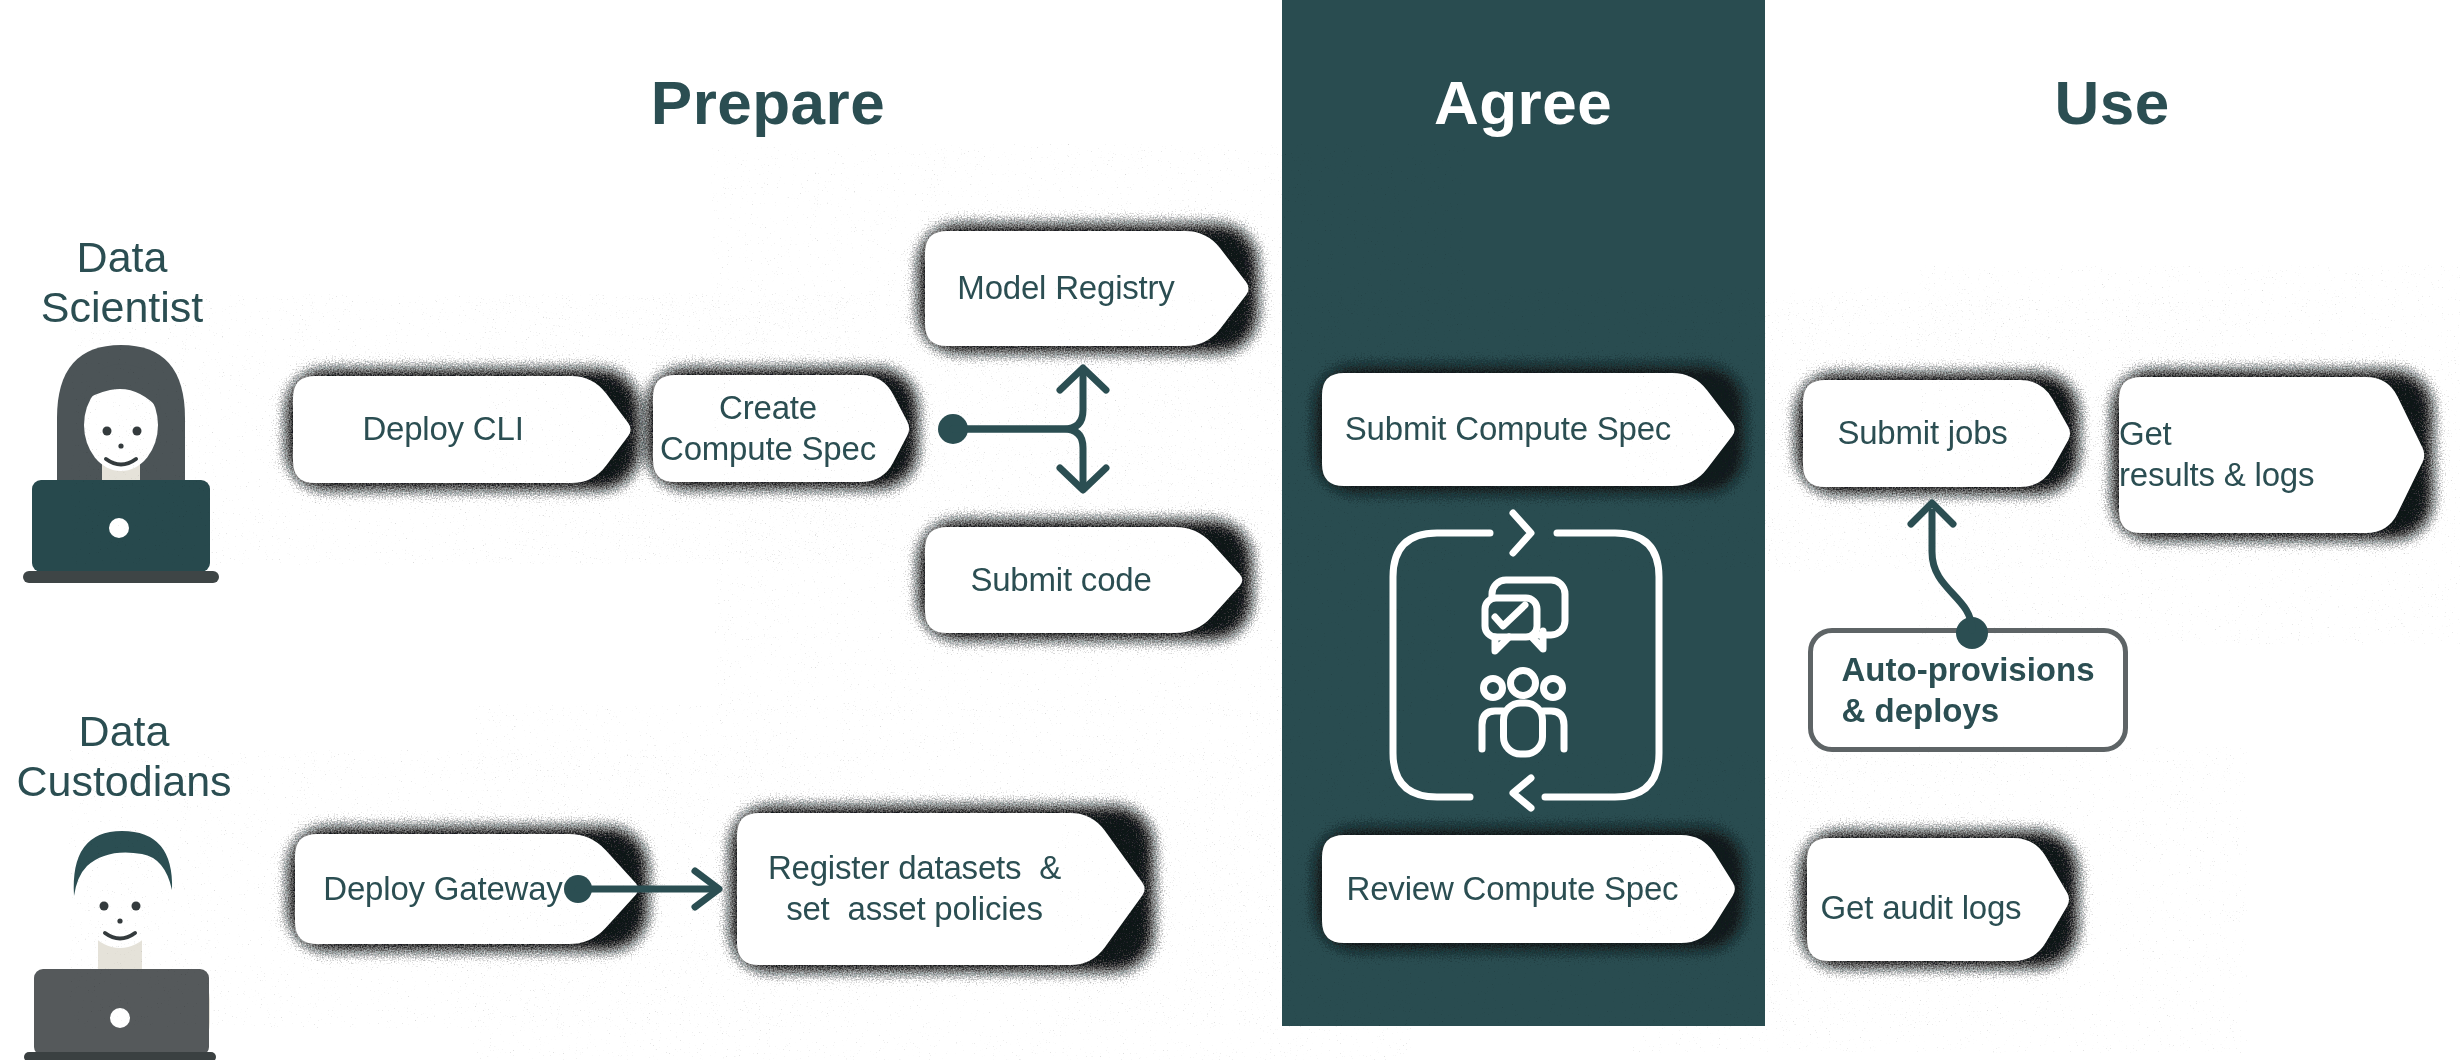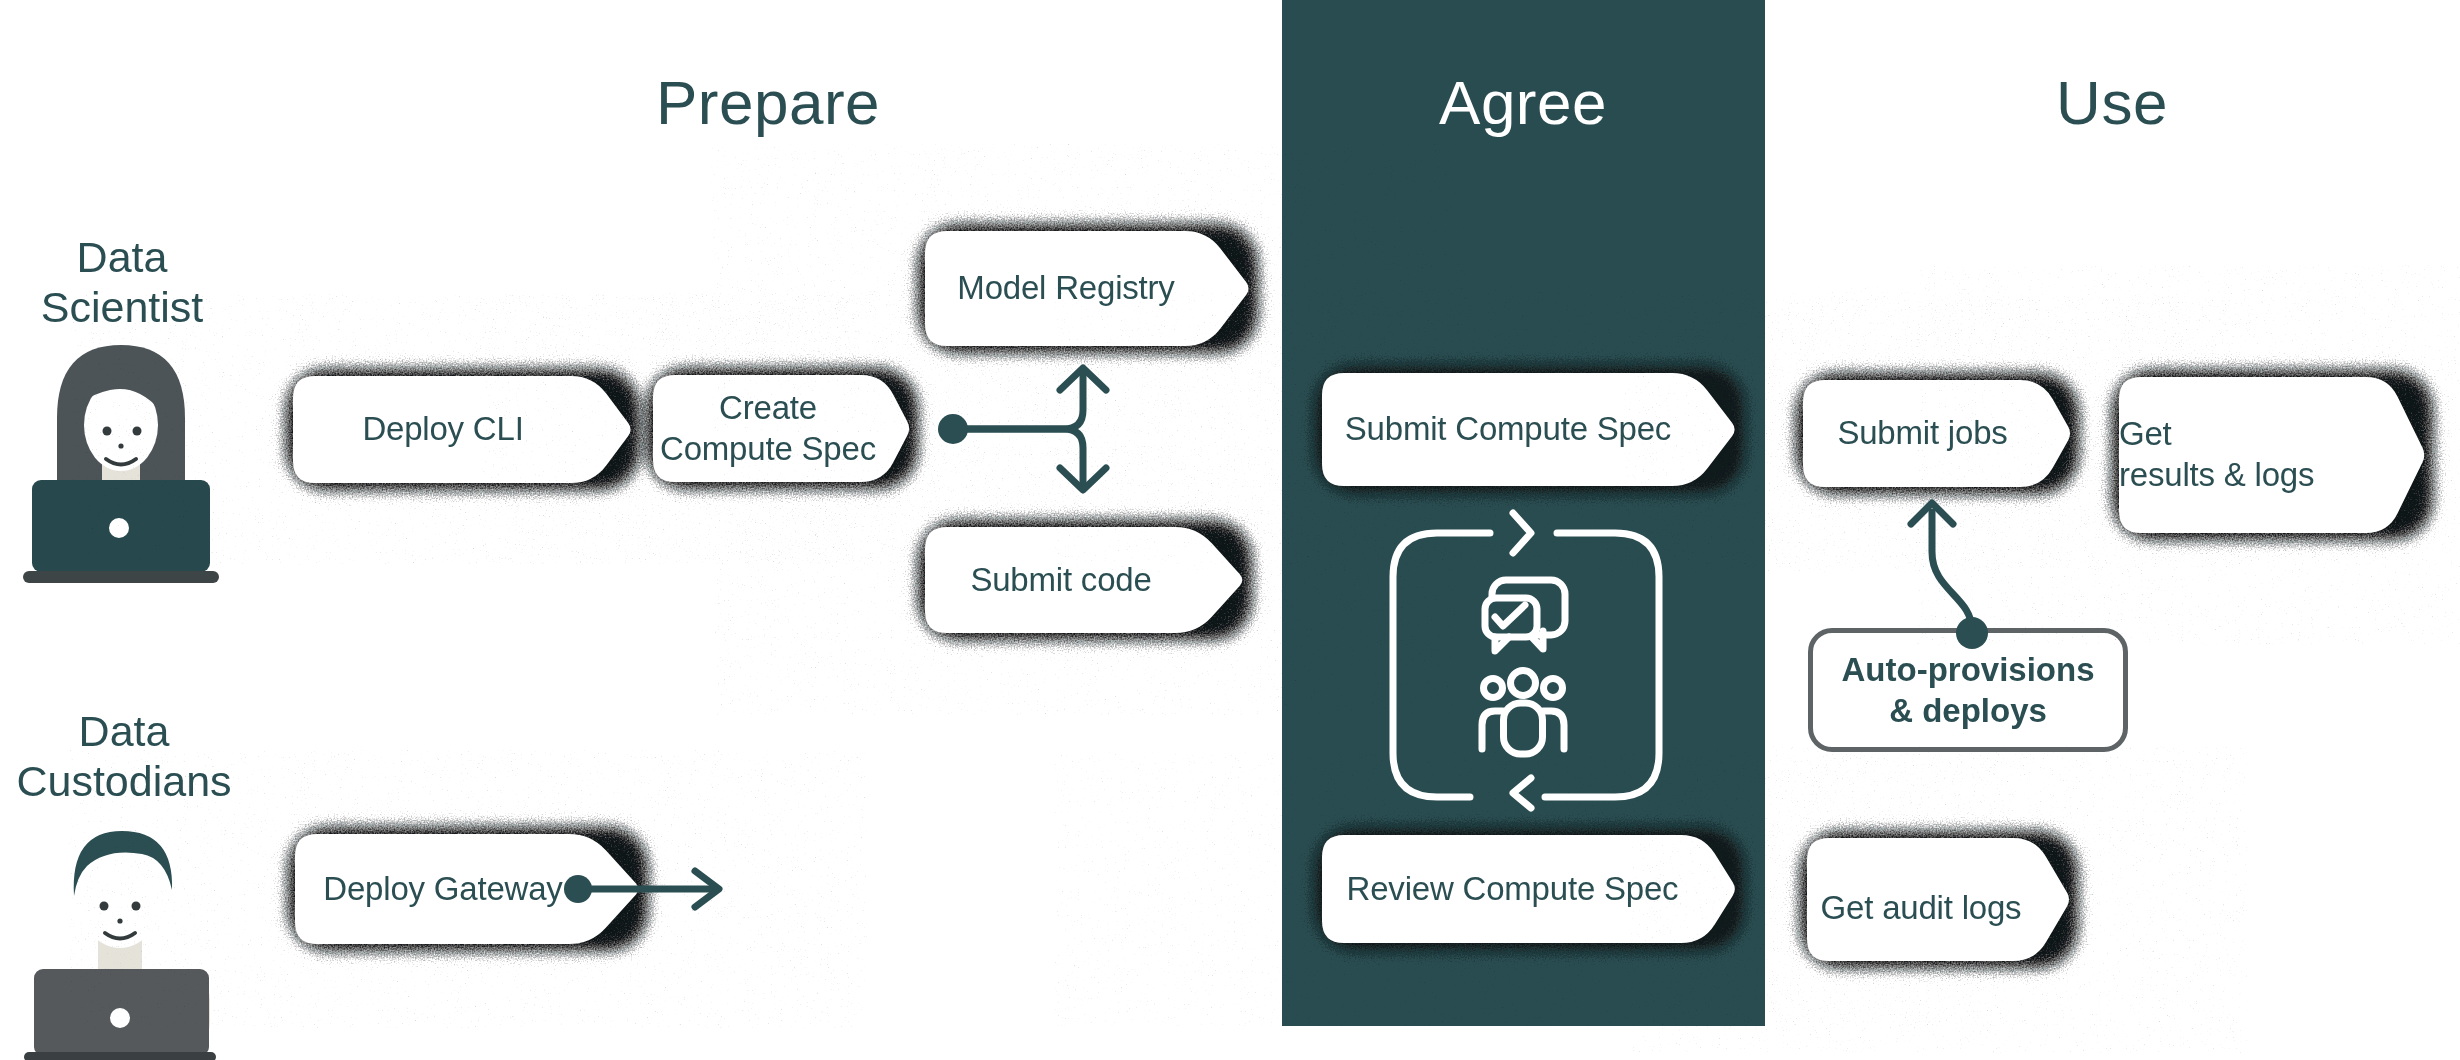--- a/index.html
+++ b/index.html
@@ -4,21 +4,21 @@
 <style>
   *{box-sizing:border-box;margin:0;padding:0}
   html,body{background:#ffffff}
   body{font-family:"Liberation Sans",sans-serif;}
   #canvas{position:relative;width:2460px;height:1060px;background:var(--c-background,#fff);overflow:hidden}
 
   
   #agree-panel{position:absolute;left:1282px;top:0;width:483px;height:1026px;
     background:var(--c-panel_teal,#294c50);z-index:1}
   .heading{position:absolute;top:72px;transform:translateX(-50%);font-size:62px;line-height:1;
-    font-weight:400;color:var(--c-text_teal,#2b4e52);white-space:pre;z-index:6;letter-spacing:.5px}
+    font-weight:700;color:var(--c-text_teal,#2b4e52);white-space:pre;z-index:6;letter-spacing:.5px}
   #heading-prepare{left:768px}
   #heading-agree{left:1523px;color:var(--c-heading_on_teal,#fff)}
   #heading-use{left:2112px}
 
   
   .actor-label{position:absolute;font-size:43px;line-height:50px;font-weight:400;
     color:var(--c-text_teal,#2b4e52);text-align:center;white-space:pre-line;z-index:6}
   #label-scientist{left:12px;top:232px;width:220px}
   #label-custodians{left:2px;top:706px;width:244px}
 
@@ -29,21 +29,21 @@
   .abox.on-teal .halo{opacity:.9}
   .abox .shape{position:absolute;left:0;top:0;overflow:visible;z-index:1}
   .abox .label{position:relative;z-index:2;width:100%;height:100%;display:flex;align-items:center;
     justify-content:center;text-align:center;font-size:33px;font-weight:400;line-height:1.24;
     color:var(--c-text_teal,#2b4e52);white-space:pre;letter-spacing:-0.2px}
   .abox.left-label .label{justify-content:flex-start;text-align:left;}
 
   
   #box-auto-provisions{position:absolute;left:1808px;top:628px;width:320px;height:124px;
     border:5px solid var(--c-outline_gray,#5e6466);border-radius:24px;display:flex;
-    align-items:center;justify-content:center;text-align:center;font-size:33px;font-weight:600;
+    align-items:center;justify-content:center;font-size:33px;font-weight:600;
     line-height:1.25;color:var(--c-text_teal,#2b4e52);white-space:pre-line;z-index:10}
 
   
   #connectors{position:absolute;left:0;top:0;z-index:30;pointer-events:none}
   #agree-icon{position:absolute;left:1385px;top:525px;z-index:20;overflow:visible}
   .avatar{position:absolute;z-index:5}
   #defs-holder{position:absolute;width:0;height:0}
 </style>
 </head>
 <body>
@@ -136,20 +136,28 @@
   </div>
 
   <div class="abox" style="left:295px;top:834px;width:296px;height:110px">
     <div class="halo" style="left: -8px; top: -8px; width: 362px; height: 126px;"></div>
     <svg class="shape" width="346" height="110">
         <path d="M0.0,22.0 Q0,0 22.0,0.0 L274.0,0.0 Q296,0 310.8,16.3 L340.6,49.1 Q346,55 340.6,60.9 L310.8,93.7 Q296,110 274.0,110.0 L22.0,110.0 Q0,110 0.0,88.0 Z" fill="#ffffff"></path>
       </svg>
     <div class="label">Deploy Gateway</div>
   </div>
 
+  <div class="abox" style="left:737px;top:813px;width:355px;height:152px">
+    <div class="halo" style="left: -8px; top: -8px; width: 426px; height: 168px;"></div>
+    <svg class="shape" width="410" height="152">
+        <path d="M0.0,22.0 Q0,0 22.0,0.0 L333.0,0.0 Q355,0 367.9,17.8 L405.3,69.5 Q410,76 405.3,82.5 L367.9,134.2 Q355,152 333.0,152.0 L22.0,152.0 Q0,152 0.0,130.0 Z" fill="#ffffff"></path>
+      </svg>
+    <div class="label">Register datasets  &amp;
+set  asset policies</div>
+  </div>
 
   <div class="abox on-teal" style="left:1322px;top:835px;width:381px;height:108px">
     <div class="halo" style="left: -8px; top: -8px; width: 431px; height: 124px;"></div>
     <svg class="shape" width="415" height="108">
         <path d="M0.0,22.0 Q0,0 22.0,0.0 L359.0,0.0 Q381,0 392.7,18.6 L410.7,47.2 Q415,54 410.7,60.8 L392.7,89.4 Q381,108 359.0,108.0 L22.0,108.0 Q0,108 0.0,86.0 Z" fill="#ffffff"></path>
       </svg>
     <div class="label">Review Compute Spec</div>
   </div>
 
   <div class="abox on-teal" style="left:1322px;top:373px;width:372px;height:113px">

